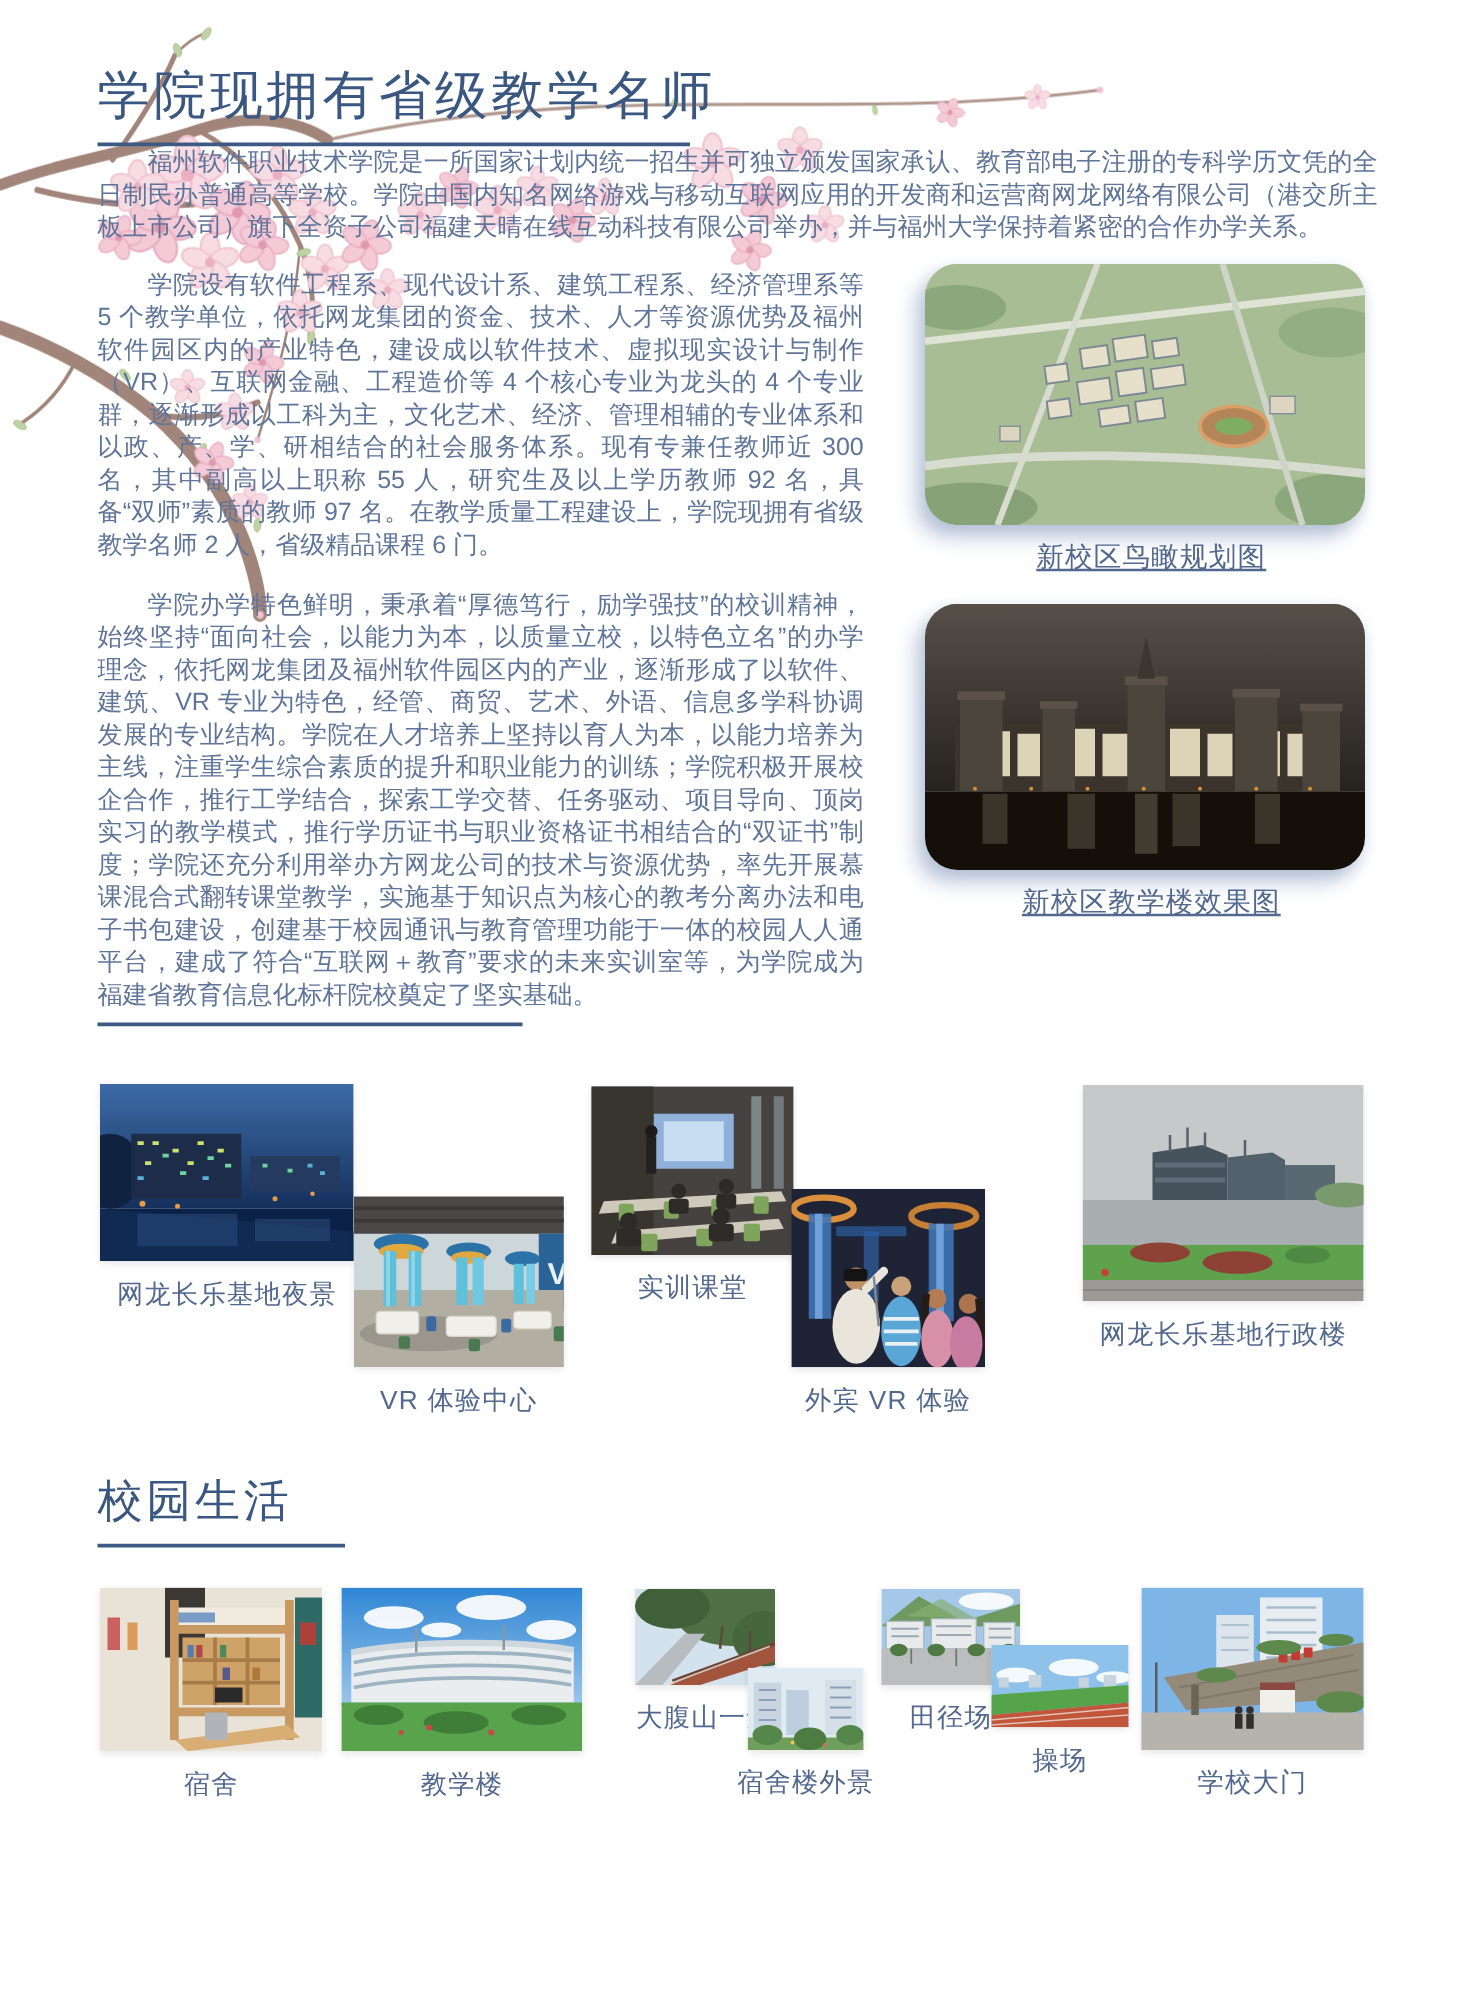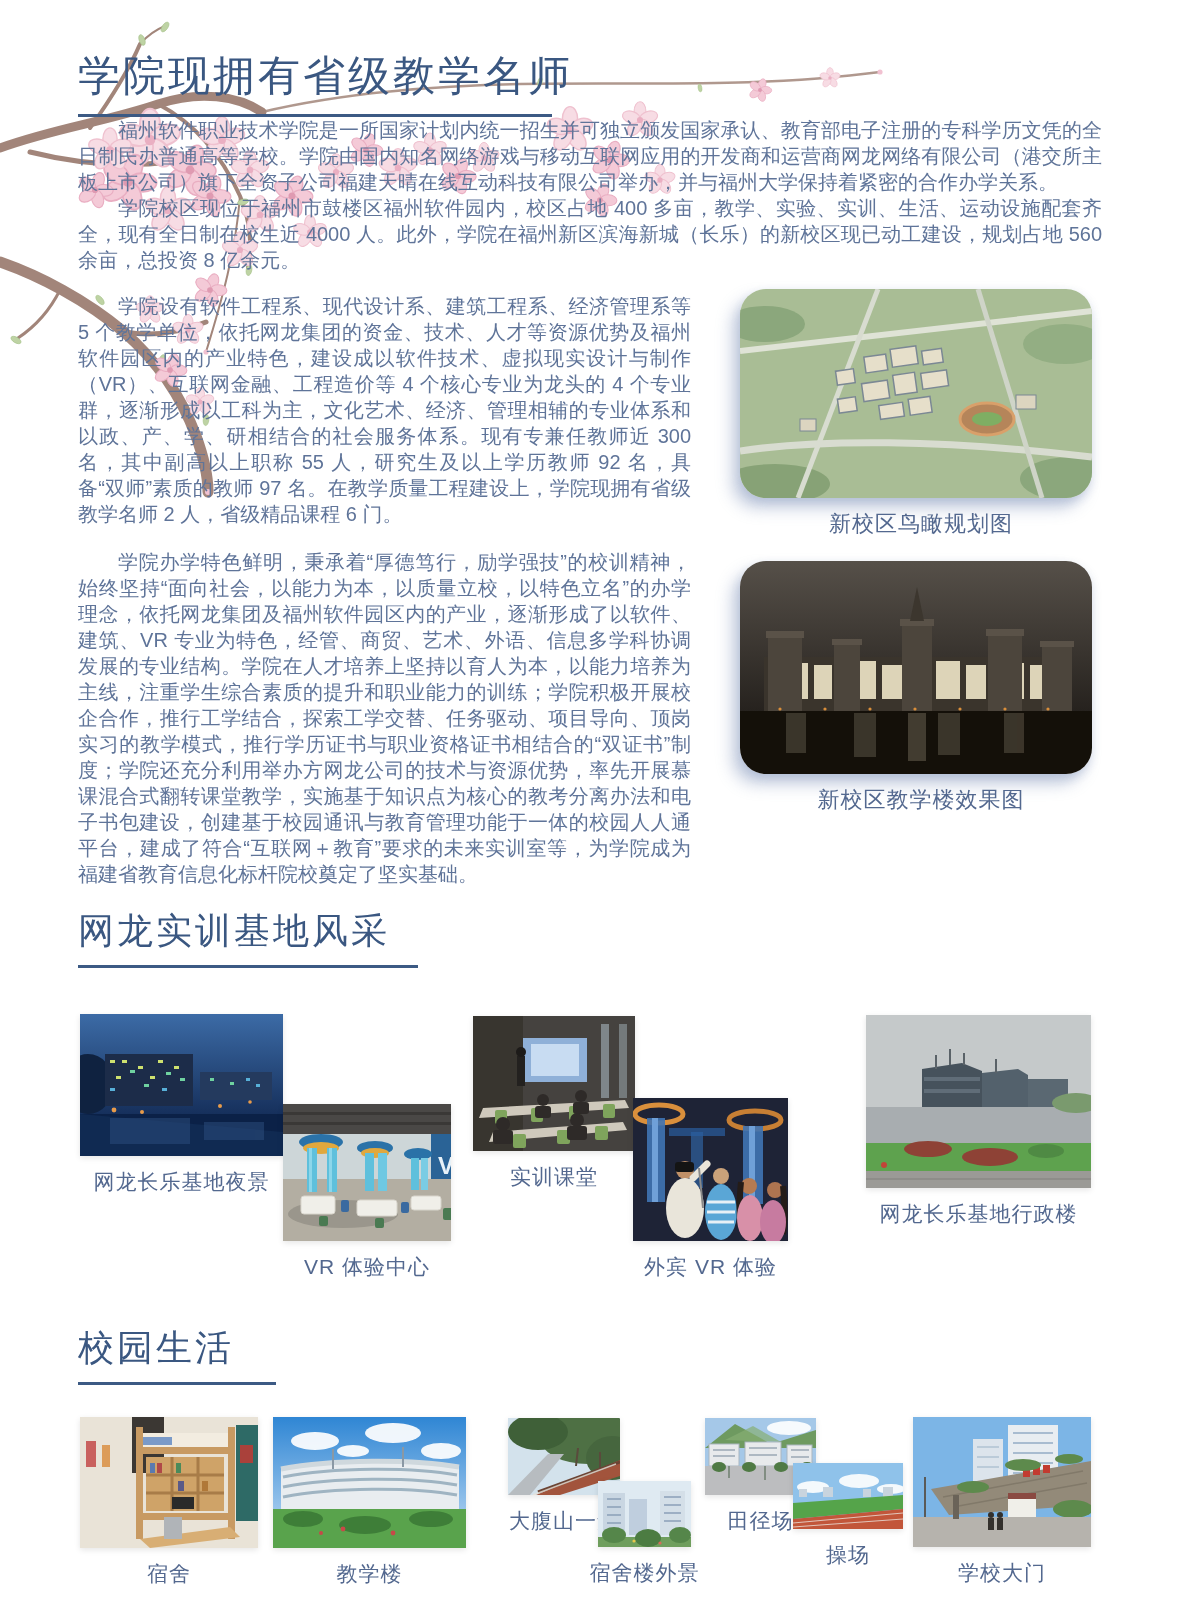--- a/index.html
+++ b/index.html
@@ -20,21 +20,21 @@
 
   .two-col{display:flex;margin-top:20px;gap:27px;}
   .col-text{width:630px;}
   .col-text p + p{margin-top:22px;}
   .col-media{margin-left:22px;width:372px;margin-top:-4px;}
 
   figure.card{margin:0 0 22px;}
   .card .ph{width:352px;border-radius:26px;overflow:hidden;
             box-shadow:-8px 10px 16px rgba(125,145,185,.45),0 4px 10px rgba(125,145,185,.25);}
   .ph svg{display:block;}
-  figcaption.card-cap{text-align:center;font-size:22px;color:#53688f;margin-top:11px;letter-spacing:1px;}
+  figcaption.card-cap{text-align:center;font-size:22px;color:#53688f;margin-top:11px;letter-spacing:1px;text-decoration:underline;}
 
   h2.section{font-size:36px;color:#3a5781;font-weight:500;letter-spacing:3px;margin:20px 0 0;}
 
   .gallery{position:relative;}
   .g1{height:298px;margin-top:38px;}
   .g2{height:178px;margin-top:26px;}
   figure.gitem{position:absolute;margin:0;}
   .gitem .ph{overflow:hidden;box-shadow:0 2px 6px rgba(0,0,0,.10);}
   .gitem figcaption{position:absolute;top:calc(100% + 12px);left:50%;transform:translateX(-50%);
                     white-space:nowrap;font-size:21px;color:#53688f;letter-spacing:1px;}
@@ -149,21 +149,20 @@
       <use href="#flo" transform="translate(830,78) scale(0.8)"></use>
     </g>
   </svg>
 
   <div class="content">
 
     <h1 class="page-title">学院现拥有省级教学名师</h1>
     <div class="rule rule-title"></div>
 
     <p class="body p1">福州软件职业技术学院是一所国家计划内统一招生并可独立颁发国家承认、教育部电子注册的专科学历文凭的全日制民办普通高等学校。学院由国内知名网络游戏与移动互联网应用的开发商和运营商网龙网络有限公司（港交所主板上市公司）旗下全资子公司福建天晴在线互动科技有限公司举办，并与福州大学保持着紧密的合作办学关系。</p>
-    <p class="body p2">学院校区现位于福州市鼓楼区福州软件园内，校区占地 400 多亩，教学、实验、实训、生活、运动设施配套齐全，现有全日制在校生近 4000 人。此外，学院在福州新区滨海新城（长乐）的新校区现已动工建设，规划占地 560 余亩，总投资 8 亿余元。</p>
 
     <div class="two-col">
       <div class="col-text">
         <p class="body">学院设有软件工程系、现代设计系、建筑工程系、经济管理系等 5 个教学单位，依托网龙集团的资金、技术、人才等资源优势及福州软件园区内的产业特色，建设成以软件技术、虚拟现实设计与制作（VR）、互联网金融、工程造价等 4 个核心专业为龙头的 4 个专业群，逐渐形成以工科为主，文化艺术、经济、管理相辅的专业体系和以政、产、学、研相结合的社会服务体系。现有专兼任教师近 300 名，其中副高以上职称 55 人，研究生及以上学历教师 92 名，具备“双师”素质的教师 97 名。在教学质量工程建设上，学院现拥有省级教学名师 2 人，省级精品课程 6 门。</p>
         <p class="body">学院办学特色鲜明，秉承着“厚德笃行，励学强技”的校训精神，始终坚持“面向社会，以能力为本，以质量立校，以特色立名”的办学理念，依托网龙集团及福州软件园区内的产业，逐渐形成了以软件、建筑、VR 专业为特色，经管、商贸、艺术、外语、信息多学科协调发展的专业结构。学院在人才培养上坚持以育人为本，以能力培养为主线，注重学生综合素质的提升和职业能力的训练；学院积极开展校企合作，推行工学结合，探索工学交替、任务驱动、项目导向、顶岗实习的教学模式，推行学历证书与职业资格证书相结合的“双证书”制度；学院还充分利用举办方网龙公司的技术与资源优势，率先开展慕课混合式翻转课堂教学，实施基于知识点为核心的教考分离办法和电子书包建设，创建基于校园通讯与教育管理功能于一体的校园人人通平台，建成了符合“互联网＋教育”要求的未来实训室等，为学院成为福建省教育信息化标杆院校奠定了坚实基础。</p>
       </div>
       <div class="col-media">
 
         <figure class="card">
           <div class="ph">
@@ -252,21 +251,20 @@
                 <rect x="168" y="152" width="18" height="48" fill="#7a7260"></rect>
               </g>
             </svg>
           </div>
           <figcaption class="card-cap">新校区教学楼效果图</figcaption>
         </figure>
 
       </div>
     </div>
 
-    <h2 class="section">网龙实训基地风采</h2>
     <div class="rule rule-nd"></div>
 
     <div class="gallery g1">
 
       <figure class="gitem" style="left:2px;top:8px;">
         <div class="ph" style="width:203px;height:142px;">
           <svg width="203" height="142" viewBox="0 0 203 142">
             <defs>
                 <linearGradient id="cnsky" x1="0" y1="0" x2="0" y2="1">
               <stop offset="0" stop-color="#3c6ba6"></stop>

